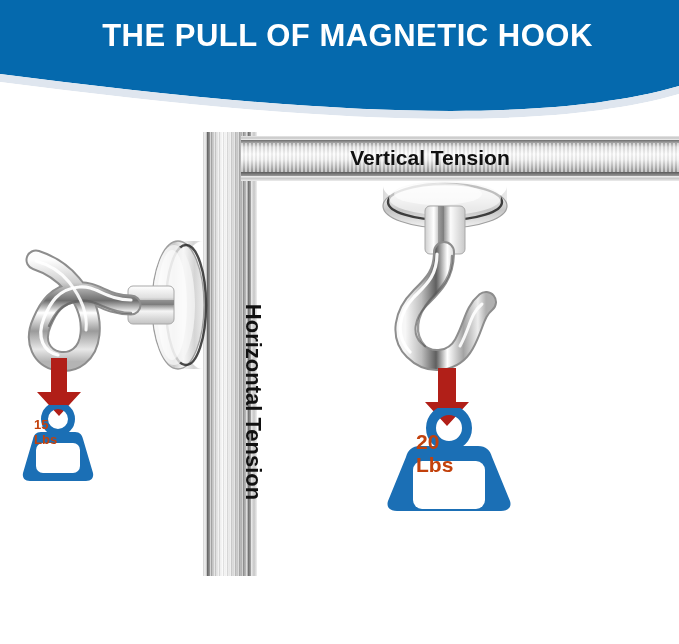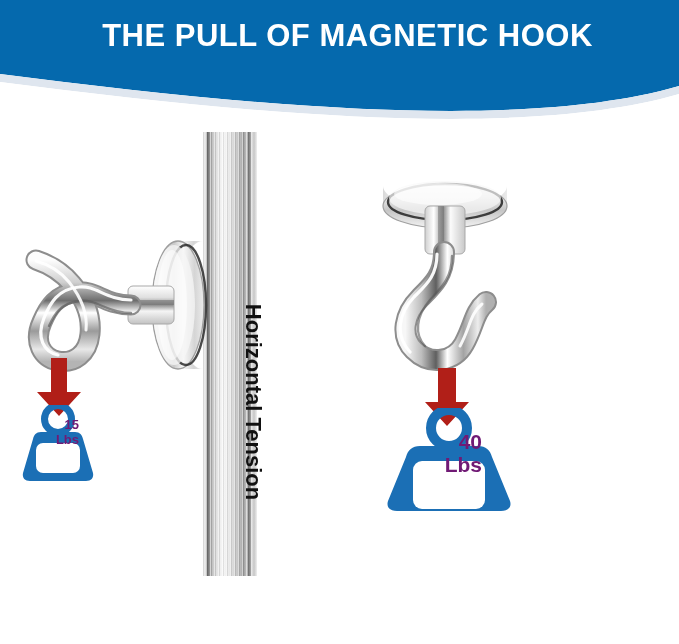--- a/index.html
+++ b/index.html
@@ -69,21 +69,21 @@
   .hbar-label{
     position:absolute;left:0;top:7px;width:438px;height:29px;line-height:29px;
     text-align:center;color:#111;font-size:21px;font-weight:bold;
     font-family:"Liberation Sans", sans-serif;white-space:nowrap;
     margin-left:-30px;
   }
 
   
   .weight{position:absolute;}
   .wlabel{
-    position:absolute;text-align:right;color:#701a75;font-weight:bold;
+    position:absolute;text-align:left;color:#c2410c;font-weight:bold;
     font-family:"Liberation Sans", sans-serif;
   }
   .w40 .wlabel{left:44px;top:22px;width:66px;font-size:21px;line-height:23px;}
   .w15 .wlabel{left:20px;top:12px;width:45px;font-size:13px;line-height:15px;}
 
   svg{display:block;}
 </style>
 </head>
 <body>
 
@@ -100,20 +100,28 @@
 
   <div class="vbar">
     <div class="strip s1"></div>
     <div class="strip s2"></div>
     <div class="body"></div>
     <div class="strip s3"></div>
     <div class="strip s4"></div>
     <div class="vbar-label">Horizontal Tension</div>
   </div>
 
+  <div class="hbar">
+    <div class="hs t1"></div>
+    <div class="hs t2"></div>
+    <div class="hs hbody"></div>
+    <div class="hs t3"></div>
+    <div class="hs t4"></div>
+    <div class="hbar-label">Vertical Tension</div>
+  </div>
 
   <svg style="position:absolute;left:0px;top:230px;" width="215" height="150" viewBox="0 0 215 150">
     <defs>
       <linearGradient id="discG" x1="0" y1="0" x2="1" y2="0">
         <stop offset="0%" stop-color="#ffffff"></stop>
         <stop offset="18%" stop-color="#f2f2f2"></stop>
         <stop offset="42%" stop-color="#c9c9c9"></stop>
         <stop offset="60%" stop-color="#f8f8f8"></stop>
         <stop offset="82%" stop-color="#d5d5d5"></stop>
         <stop offset="100%" stop-color="#ededed"></stop>
@@ -243,19 +251,19 @@
     <path d="M19,0 H37 V34 H50 L28,58 L6,34 H19 Z" fill="#b11f18"></path>
   </svg>
 
   <div class="weight w40" style="left:372px;top:408px;width:155px;height:105px;">
     <svg width="155" height="105" viewBox="0 0 155 105">
       <circle cx="77" cy="20" r="18" fill="none" stroke="#1b6fb5" stroke-width="10"></circle>
       <path d="M48,38 H106 C114,38 118,42 120,49 L138,93 C140,99 136,103 129,103 L25,103 C18,103 14,99 16,93 L34,49 C36,42 40,38 48,38 Z" fill="#1b6fb5"></path>
       <rect x="41" y="53" width="72" height="48" rx="9" fill="#ffffff"></rect>
     </svg>
     <div class="wlabel">
-      <span>40</span><br>
+      <span>20</span><br>
       <span>Lbs</span>
     </div>
   </div>
 
 
 </div>
 
 </body></html>

